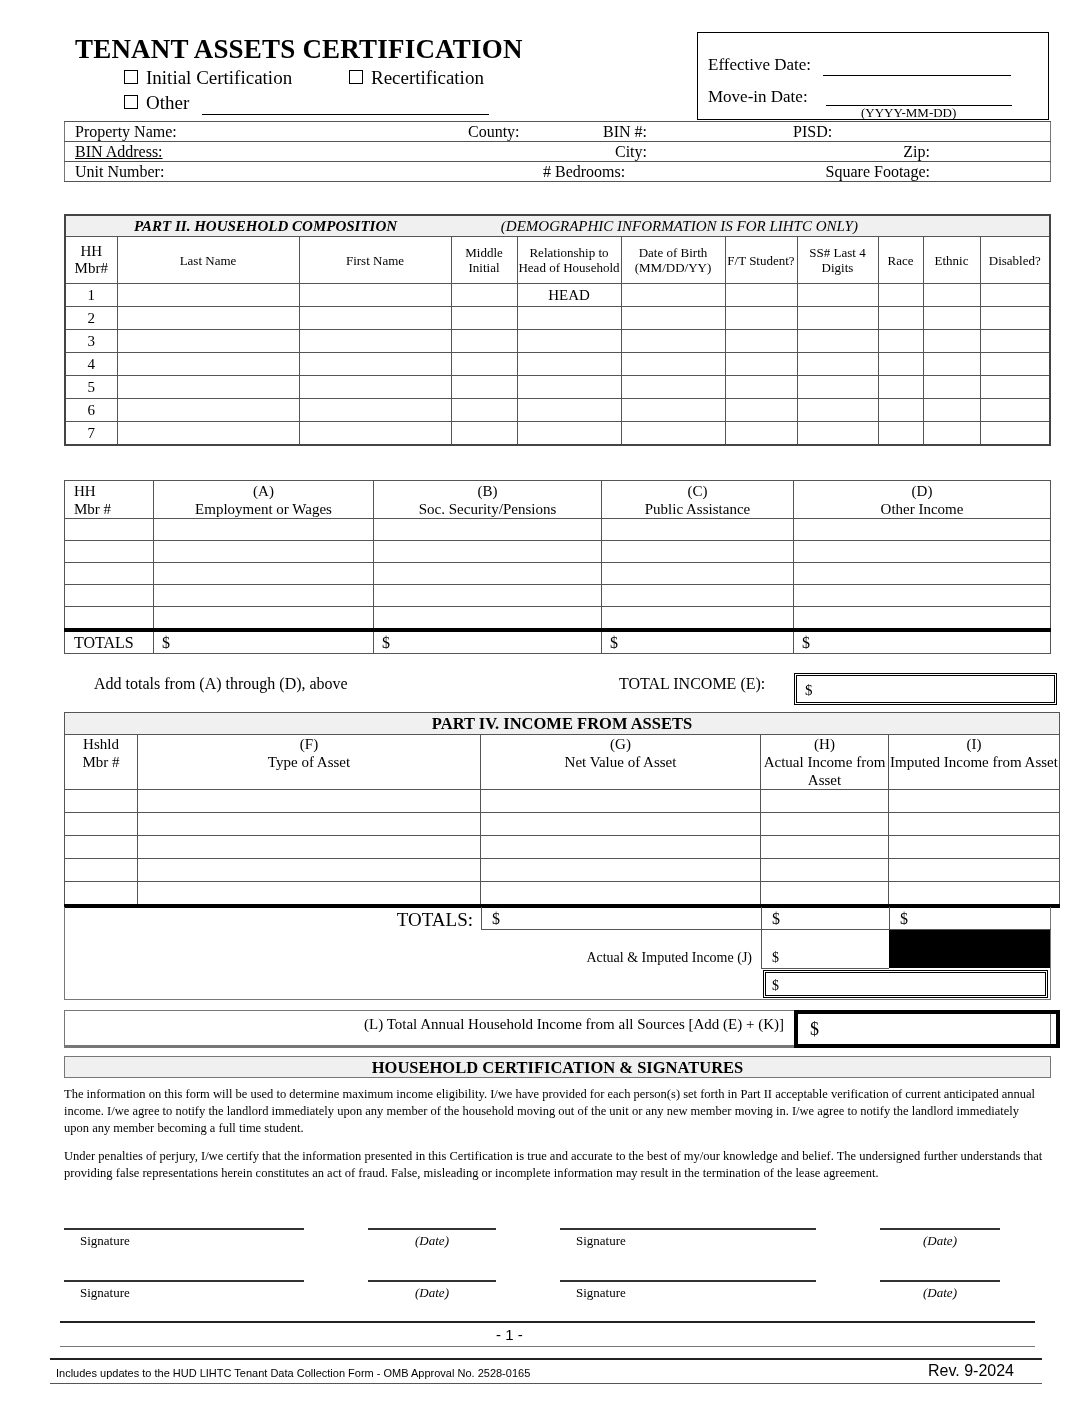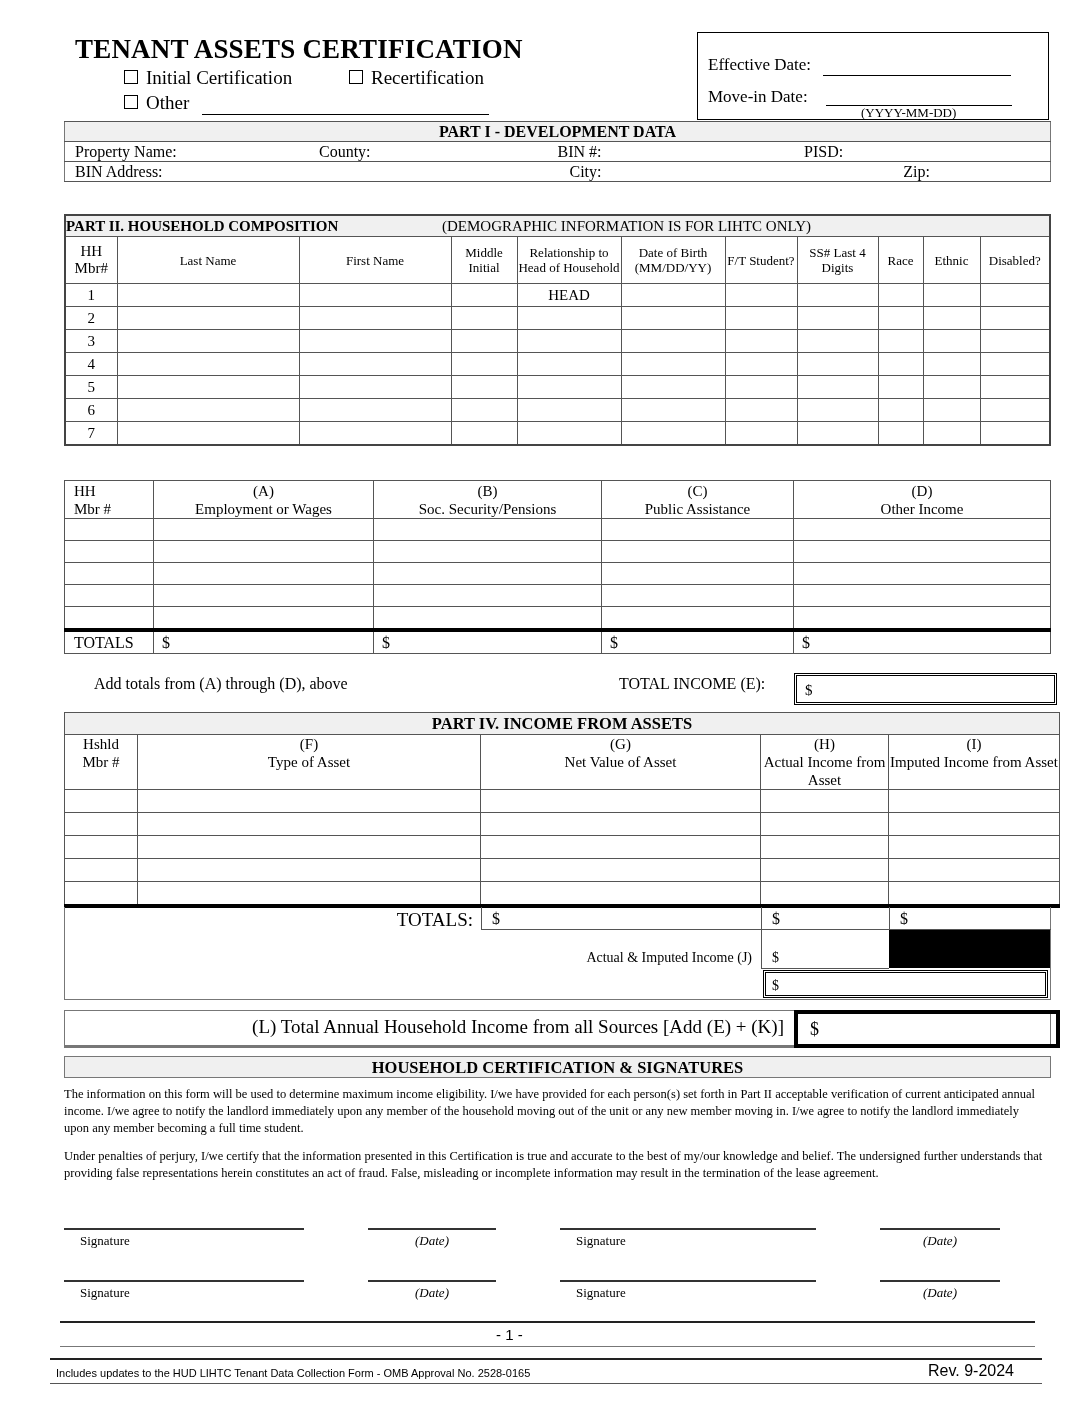--- a/index.html
+++ b/index.html
@@ -48,54 +48,56 @@
 <div class="abs datebox">
   <div class="abs lbl" style="left:10px; top:22px;">Effective Date:</div>
   <div class="abs uline" style="left:125px; top:22px; width:188px; height:20px;"></div>
   <div class="abs lbl" style="left:10px; top:54px;">Move-in Date:</div>
   <div class="abs uline" style="left:128px; top:52px; width:186px; height:20px;"></div>
   <div class="abs" style="left:163px; top:72px; font-size:13px;">(YYYY-MM-DD)</div>
 </div>
 
 <table class="p1" style="left:64px; top:121px; width:987px; border:1px solid #777;">
   <tbody>
-      <tr>
-        <td class="sec-hdr" colspan="4">PART I - DEVELOPMENT DATA</td>
-      </tr>
   <tr>
     <td style="width:385px; padding-left:10px;"><span>Property Name:</span></td>
     <td style="width:135px; text-align:left; padding-left:8px;"><span>County:</span></td>
     <td style="width:190px; padding-left:0;"><span>BIN #:</span></td>
     <td style="padding-left:0;"><span>PISD:</span></td>
   </tr>
   <tr>
-    <td colspan="2" style="padding-left:10px;"><span>BIN Address:</span></td>
+    <td colspan="2" style="padding-left:10px;text-decoration:underline;"><span>BIN Address:</span></td>
     <td style="text-align:left;"><span style="margin-left:12px;">City:</span></td>
     <td style="text-align:right; padding-right:120px;"><span>Zip:</span></td>
+  </tr>
+  <tr>
+    <td colspan="2" style="padding-left:10px;"><span>Unit Number:</span></td>
+    <td style="text-align:left; padding-left:0;"><span style="margin-left:-60px;"># Bedrooms:</span></td>
+    <td style="text-align:right; padding-right:120px;"><span>Square Footage:</span></td>
   </tr>
 </tbody>
   </table>
 
 <table class="p2" style="left:64px; top:214px; width:987px; border:2px solid #444;">
   <colgroup>
     <col style="width:52px">
       <col style="width:182px">
       <col style="width:152px">
       <col style="width:66px">
       <col style="width:104px">
       <col style="width:104px">
       <col style="width:72px">
       <col style="width:81px">
       <col style="width:45px">
       <col style="width:57px">
       <col>
   </colgroup>
   <tbody>
       <tr>
-    <td class="sec-hdr" colspan="11" style="height:20px; text-align:left; ">
+    <td class="sec-hdr" colspan="11" style="height:20px; text-align:left; padding-left:68px;font-style:italic;">
       <span>PART II. HOUSEHOLD COMPOSITION</span>
       <span style="font-weight:normal; margin-left:100px;">(DEMOGRAPHIC INFORMATION IS FOR LIHTC ONLY)</span>
     </td>
   </tr>
   <tr style="height:47px;">
     <th style="font-size:15px; line-height:17px;">HH Mbr#</th>
     <th>Last Name</th>
     <th>First Name</th>
     <th>Middle Initial</th>
     <th>Relationship to Head of Household</th>
@@ -336,21 +338,21 @@
   <div class="abs" style="left:824px; top:0; width:151px; height:22px; border-left:1px solid #555; border-bottom:1px solid #555; font-size:16px; padding-left:10px; line-height:24px;">$</div>
   <div class="abs" style="left:696px; top:23px; width:127px; height:38px; border-left:1px solid #555; border-bottom:1px solid #555;">
     <span class="abs" style="left:10px; bottom:2px; font-size:14px;">$</span>
   </div>
   <div class="abs" style="left:824px; top:23px; width:161px; height:38px; background:#000;"></div>
   <div class="abs" style="right:298px; top:43px; font-size:14px;">Actual &amp; Imputed Income (J)</div>
   <div class="abs" style="left:698px; top:63px; width:273px; height:22px; border:3px double #000; font-size:14px; padding-left:6px; line-height:26px;">$</div>
 </div>
 
 <div class="abs" style="left:64px; top:1010px; width:985px; height:34px; border:1px solid #777; border-bottom:3px solid #777;">
-  <div class="abs" style="right:266px; top:5px; font-size:19px;">(L) Total Annual Household Income from all Sources [Add (E) + (K)]</div>
+  <div class="abs" style="right:266px; top:5px; font-size:15px;">(L) Total Annual Household Income from all Sources [Add (E) + (K)]</div>
   <div class="abs" style="left:729px; top:-1px; width:246px; height:30px; border:4px solid #000; font-size:18px; padding-left:12px; line-height:30px;">$</div>
 </div>
 
 <div class="abs sec-hdr" style="left:64px; top:1056px; width:985px; height:20px; border:1px solid #777; line-height:21px;">HOUSEHOLD CERTIFICATION &amp; SIGNATURES</div>
 <div class="abs para" style="top:1086px;">The information on this form will be used to determine maximum income eligibility.  I/we have provided for each person(s) set forth in Part II acceptable verification of current anticipated annual income.  I/we agree to notify the landlord immediately upon any member of the household moving out of the unit or any new member moving in.  I/we agree to notify the landlord immediately upon any member becoming a full time student.</div>
 <div class="abs para" style="top:1148px;">Under penalties of perjury, I/we certify that the information presented in this Certification is true and accurate to the best of my/our knowledge and belief.  The undersigned further understands that providing false representations herein constitutes an act of fraud.  False, misleading or incomplete information may result in the termination of the lease agreement.</div>
 
 <div id="sigs">
     <div class="abs sigline" style="left: 64px; top: 1228px; width: 240px;"></div>
     <div class="abs siglbl" style="left: 80px; top: 1233px;">Signature</div>

